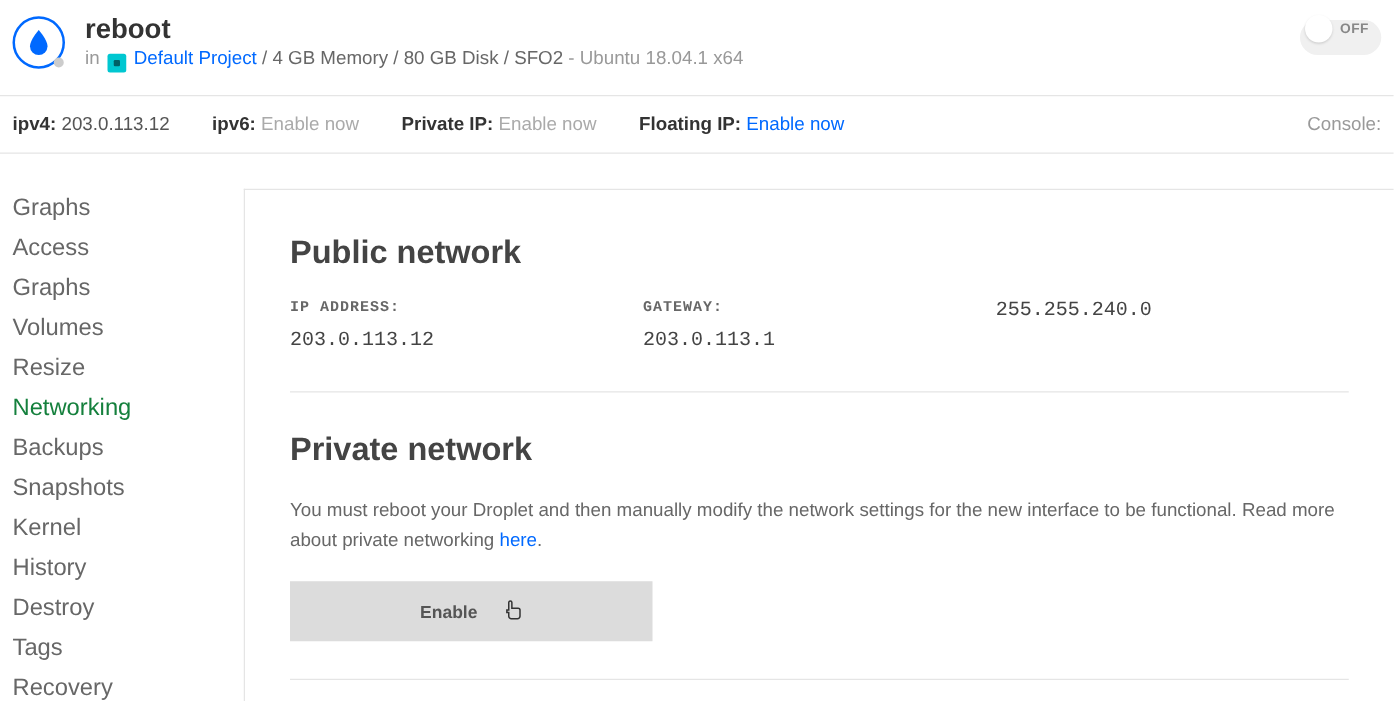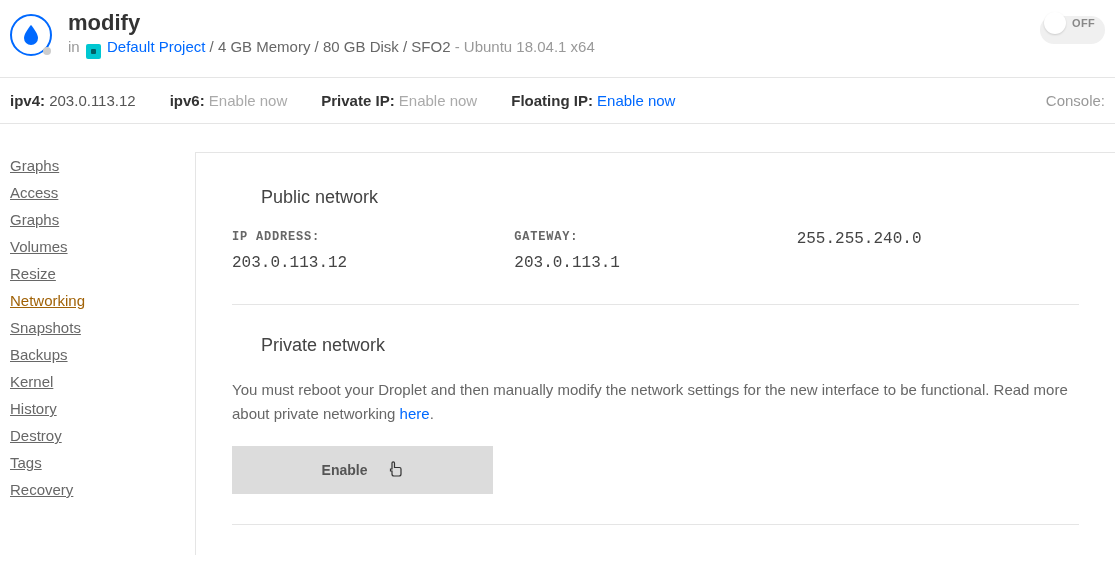--- a/index.html
+++ b/index.html
@@ -113,39 +113,37 @@
       display: flex;
       padding-top: 28px;
     }
     .sidebar {
       width: 195px;
       flex-shrink: 0;
       padding-left: 10px;
     }
     .sidebar-item {
       padding: 5px 0;
-      font-size: 15px;
+      font-size: 19px;
       color: #676767;
       cursor: pointer;
-      text-decoration: underline;
-    }
-    .sidebar-item.active { color: #a16207; }
+    }
+    .sidebar-item.active { color: #15803d; }
     .main {
       flex: 1;
       border: 1px solid #e5e5e5;
       border-bottom: none;
       border-right: none;
       padding: 34px 36px 30px 36px;
     }
     .main h2 {
-      font-size: 18px;
-      font-weight: 400;
+      font-size: 26px;
+      font-weight: 700;
       color: #444;
       margin-bottom: 22px;
-      margin-left: 29px;
     }
     .net-grid {
       display: flex;
       margin-bottom: 32px;
       font-family: Liberation Mono, monospace;
     }
     .net-col { flex: 1; }
     .net-label {
       font-size: 12px;
       font-weight: 600;
@@ -168,21 +166,21 @@
       margin-bottom: 20px;
     }
     .desc .link { color: #0069ff; cursor: pointer; }
     .enable-btn {
       display: inline-flex;
       align-items: center;
       justify-content: center;
       gap: 22px;
       background: #dcdcdc;
       border: none;
-      width: 261px;
+      width: 290px;
       height: 48px;
       font-size: 14px;
       font-weight: 600;
       color: #555;
       cursor: pointer;
     }
     .cursor-icon {
       display: inline-block;
     }
     .bottom-divider {
@@ -195,21 +193,21 @@
 
 <div class="header">
   <div class="header-left">
     <div class="droplet-icon">
       <svg width="18" height="22" viewBox="0 0 18 22">
         <path d="M9 1 C9 1 2 9 2 14 A7 7 0 0 0 16 14 C16 9 9 1 9 1 Z" fill="#0069ff"></path>
       </svg>
       <span class="status-dot"></span>
     </div>
     <div class="title-block">
-      <h1>modify</h1>
+      <h1>reboot</h1>
       <div class="subtitle">
         <span>in</span>
         <span class="project-icon"></span>
         <span class="link">Default Project</span>
         <span class="specs">/ 4 GB Memory / 80 GB Disk / SFO2</span>
         <span>- Ubuntu 18.04.1 x64</span>
       </div>
     </div>
   </div>
   <div class="toggle">
@@ -240,22 +238,22 @@
 </div>
 
 <div class="body">
   <div class="sidebar">
     <div class="sidebar-item">Graphs</div>
     <div class="sidebar-item">Access</div>
     <div class="sidebar-item">Graphs</div>
     <div class="sidebar-item">Volumes</div>
     <div class="sidebar-item">Resize</div>
     <div class="sidebar-item active">Networking</div>
+    <div class="sidebar-item">Backups</div>
     <div class="sidebar-item">Snapshots</div>
-    <div class="sidebar-item">Backups</div>
     <div class="sidebar-item">Kernel</div>
     <div class="sidebar-item">History</div>
     <div class="sidebar-item">Destroy</div>
     <div class="sidebar-item">Tags</div>
     <div class="sidebar-item">Recovery</div>
   </div>
 
   <div class="main">
     <h2>Public network</h2>
     <div class="net-grid">

